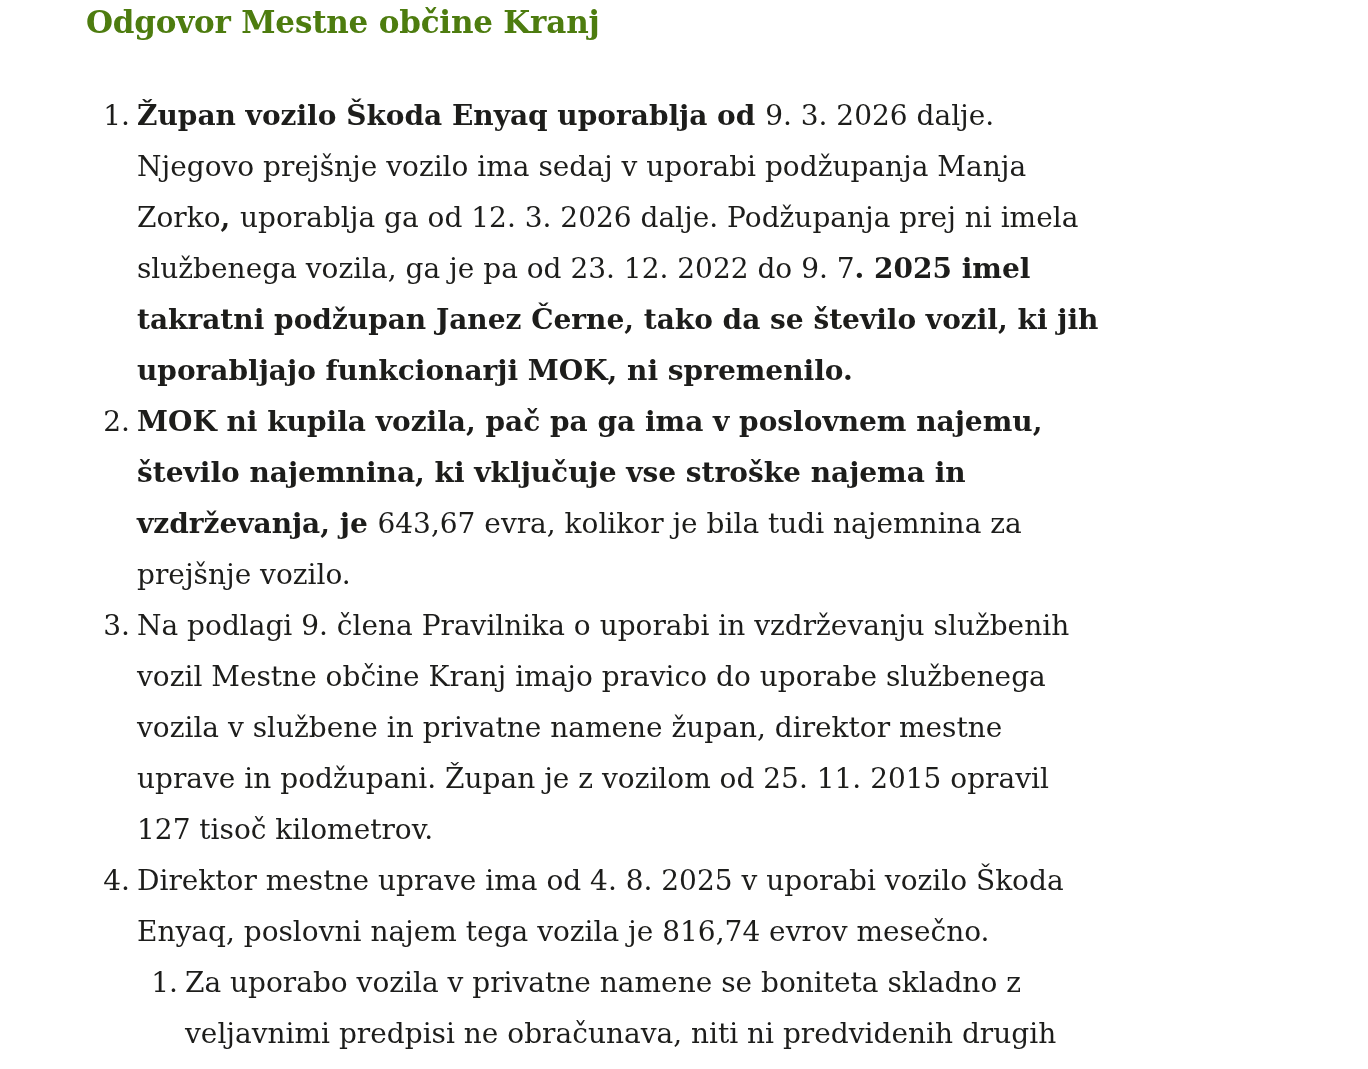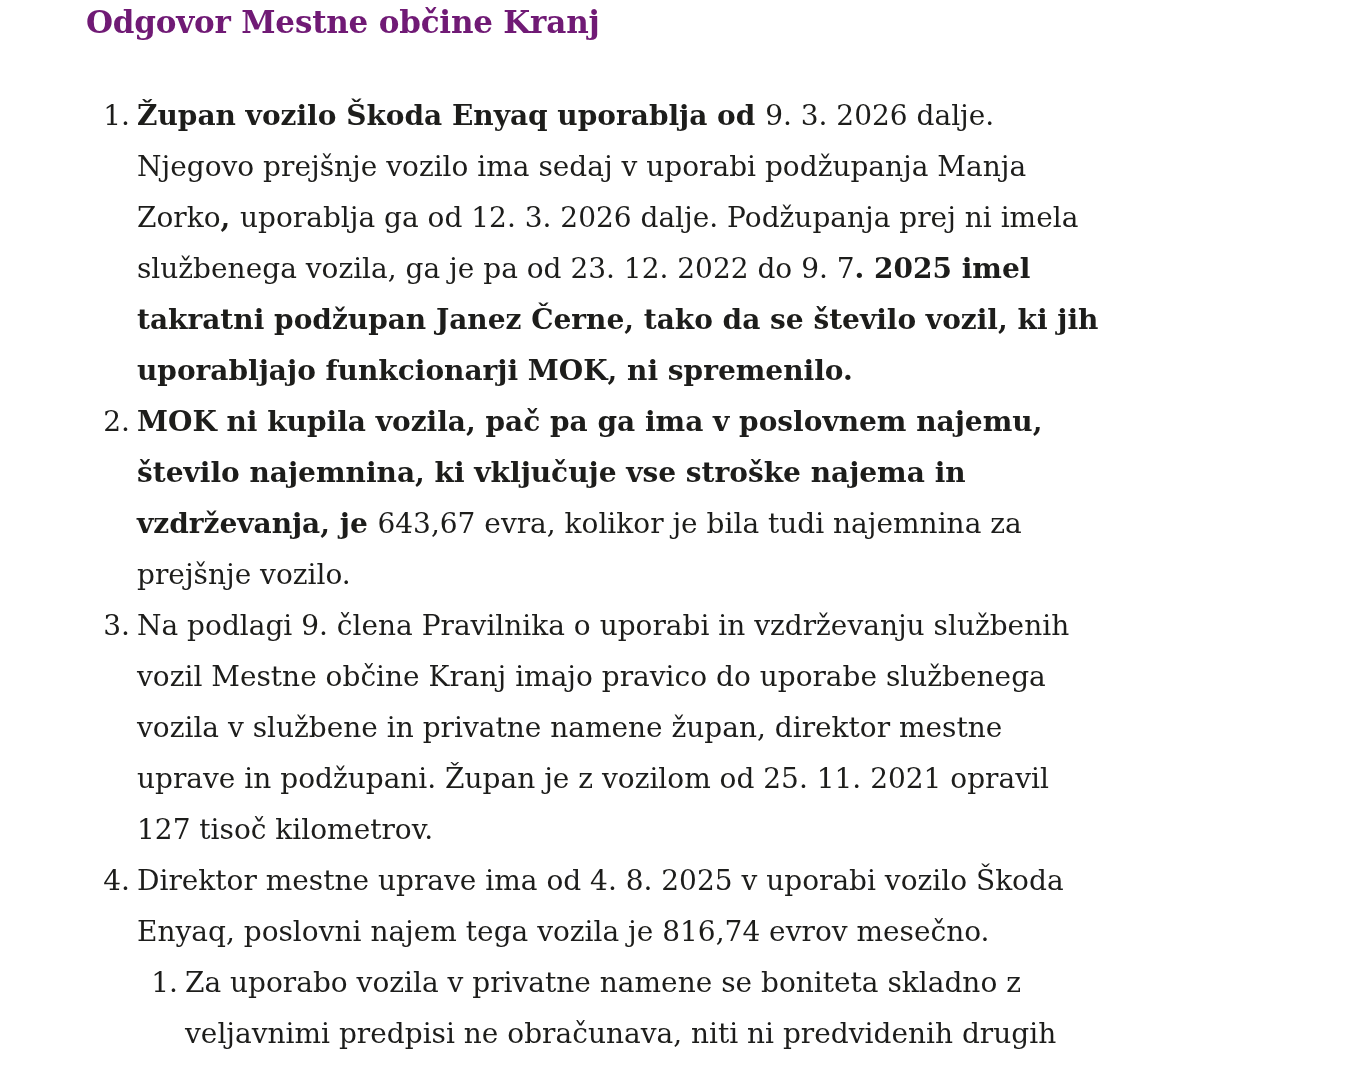--- a/index.html
+++ b/index.html
@@ -18,21 +18,21 @@
       padding: 2px 0 0 86px;
       width: 1368px;
       height: 1069px;
     }
     .heading {
       margin: 0 0 48px 0;
       font-family: "DejaVu Serif", "Liberation Serif", serif;
       font-size: 31px;
       line-height: 40px;
       font-weight: 700;
-      color: #701a75;
+      color: #4d7c0f;
       letter-spacing: -0.2px;
     }
     .list {
       width: 1021px;
     }
     .item-row {
       display: flex;
       align-items: flex-start;
       font-size: 28px;
       line-height: 51px;
@@ -67,21 +67,21 @@
       <div class="item-row">
         <span class="marker">1.</span>
         <div class="content"><span class="seg">Župan vozilo Škoda Enyaq uporablja od </span><span class="seg bold">9. 3. 2026 dalje. Njegovo prejšnje vozilo ima sedaj v uporabi podžupanja Manja Zorko</span><span class="seg">, </span><span class="seg bold">uporablja ga od 12. 3. 2026 dalje. Podžupanja prej ni imela službenega vozila, ga je pa od 23. 12. 2022 do 9. 7</span><span class="seg">. 2025 imel takratni podžupan Janez Černe, tako da se število vozil, ki jih uporabljajo funkcionarji MOK, ni spremenilo.</span></div>
       </div>
       <div class="item-row">
         <span class="marker">2.</span>
         <div class="content"><span class="seg">MOK ni kupila vozila, pač pa ga ima v poslovnem najemu, število najemnina, ki vključuje vse stroške najema in vzdrževanja, je </span><span class="seg bold">643,67 evra, kolikor je bila tudi najemnina za prejšnje vozilo.</span></div>
       </div>
       <div class="item-row">
         <span class="marker">3.</span>
-        <div class="content"><span class="seg bold">Na podlagi 9. člena Pravilnika o uporabi in vzdrževanju službenih vozil Mestne občine Kranj imajo pravico do uporabe službenega vozila v službene in privatne namene župan, direktor mestne uprave in podžupani. Župan je z vozilom od 25. 11. 2021 opravil 127 tisoč kilometrov.</span></div>
+        <div class="content"><span class="seg bold">Na podlagi 9. člena Pravilnika o uporabi in vzdrževanju službenih vozil Mestne občine Kranj imajo pravico do uporabe službenega vozila v službene in privatne namene župan, direktor mestne uprave in podžupani. Župan je z vozilom od 25. 11. 2015 opravil 127 tisoč kilometrov.</span></div>
       </div>
       <div class="item-row">
         <span class="marker">4.</span>
         <div class="content"><span class="seg bold">Direktor mestne uprave ima od 4. 8. 2025 v uporabi vozilo Škoda Enyaq, poslovni najem tega vozila je 816,74 evrov mesečno.</span><div class="sublist">
             <div class="item-row">
               <span class="marker">1.</span>
               <div class="content"><span class="seg bold">Za uporabo vozila v privatne namene se boniteta skladno z veljavnimi predpisi ne obračunava, niti ni predvidenih drugih dajatev.</span></div>
             </div>
           </div></div>
       </div>

